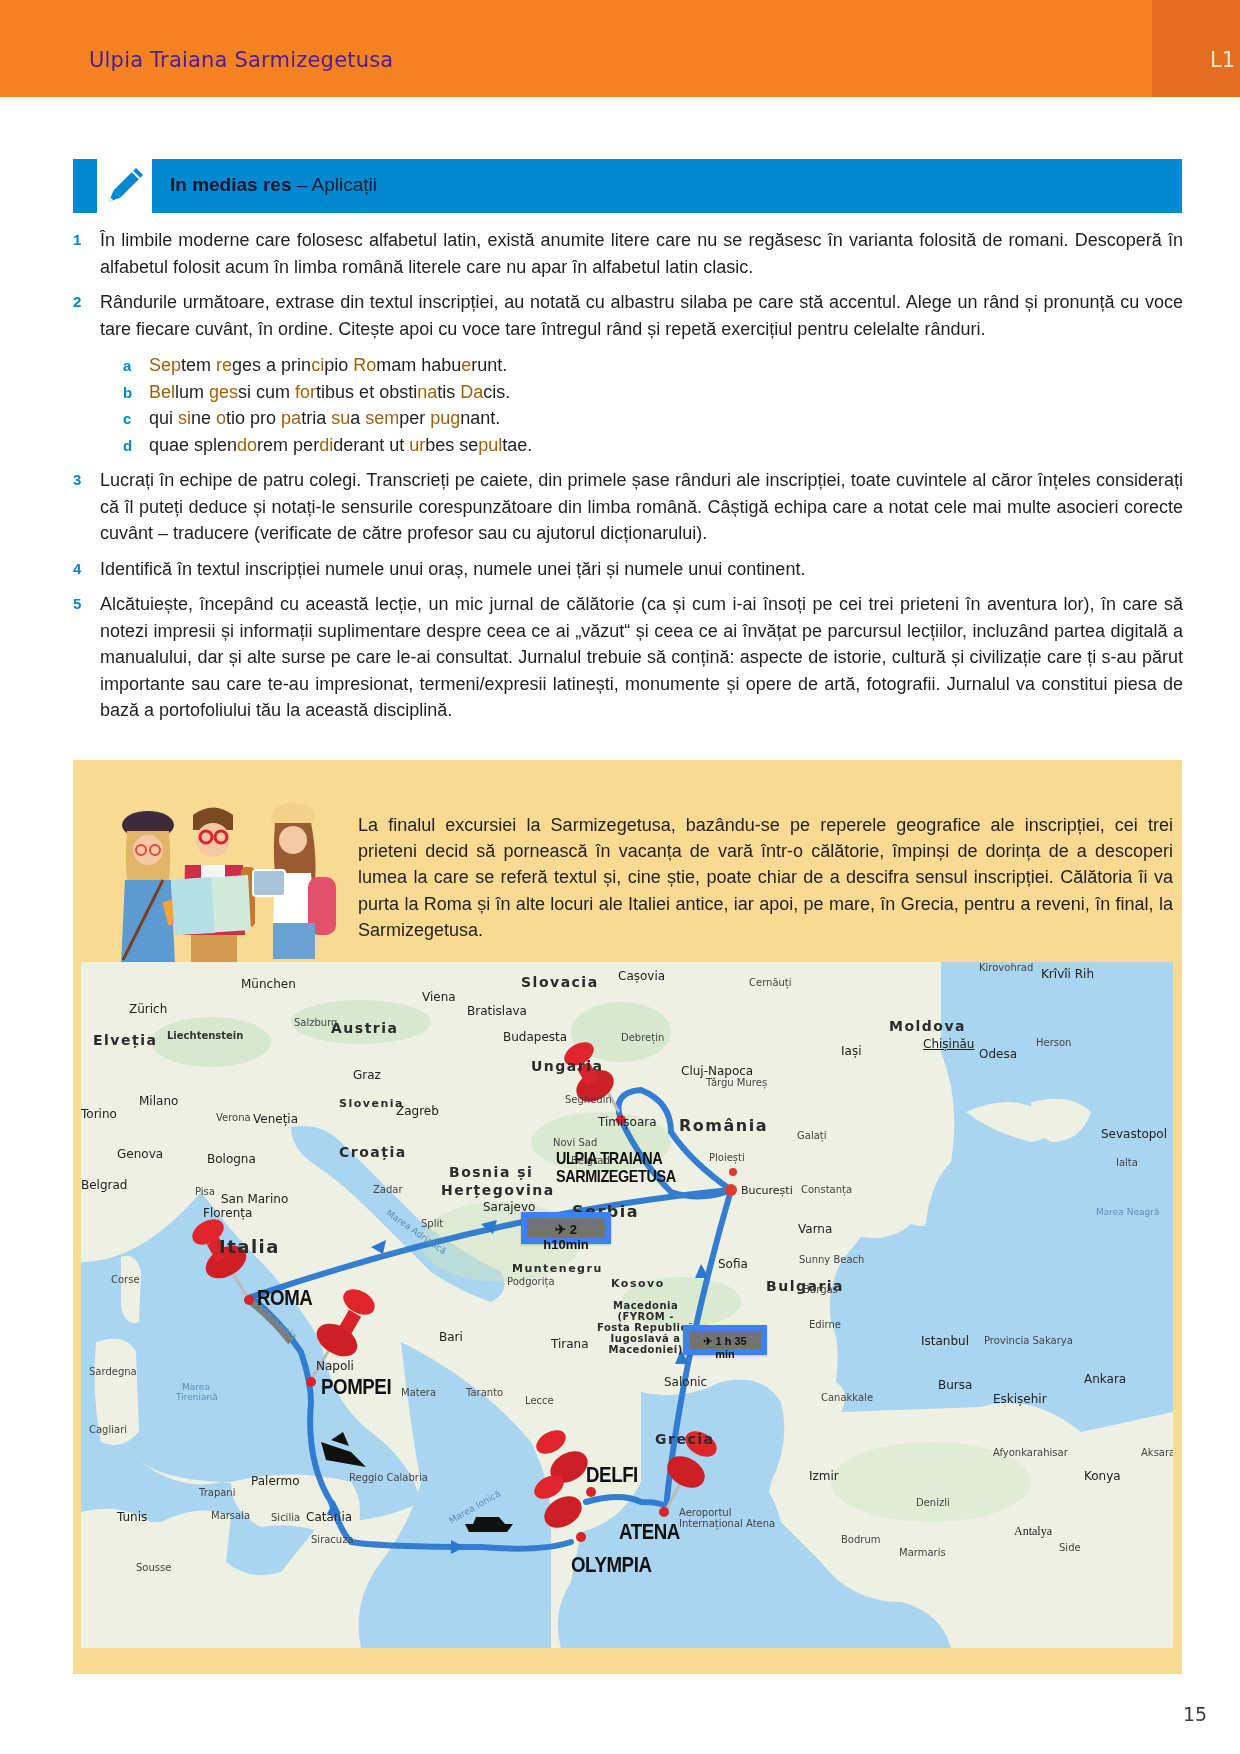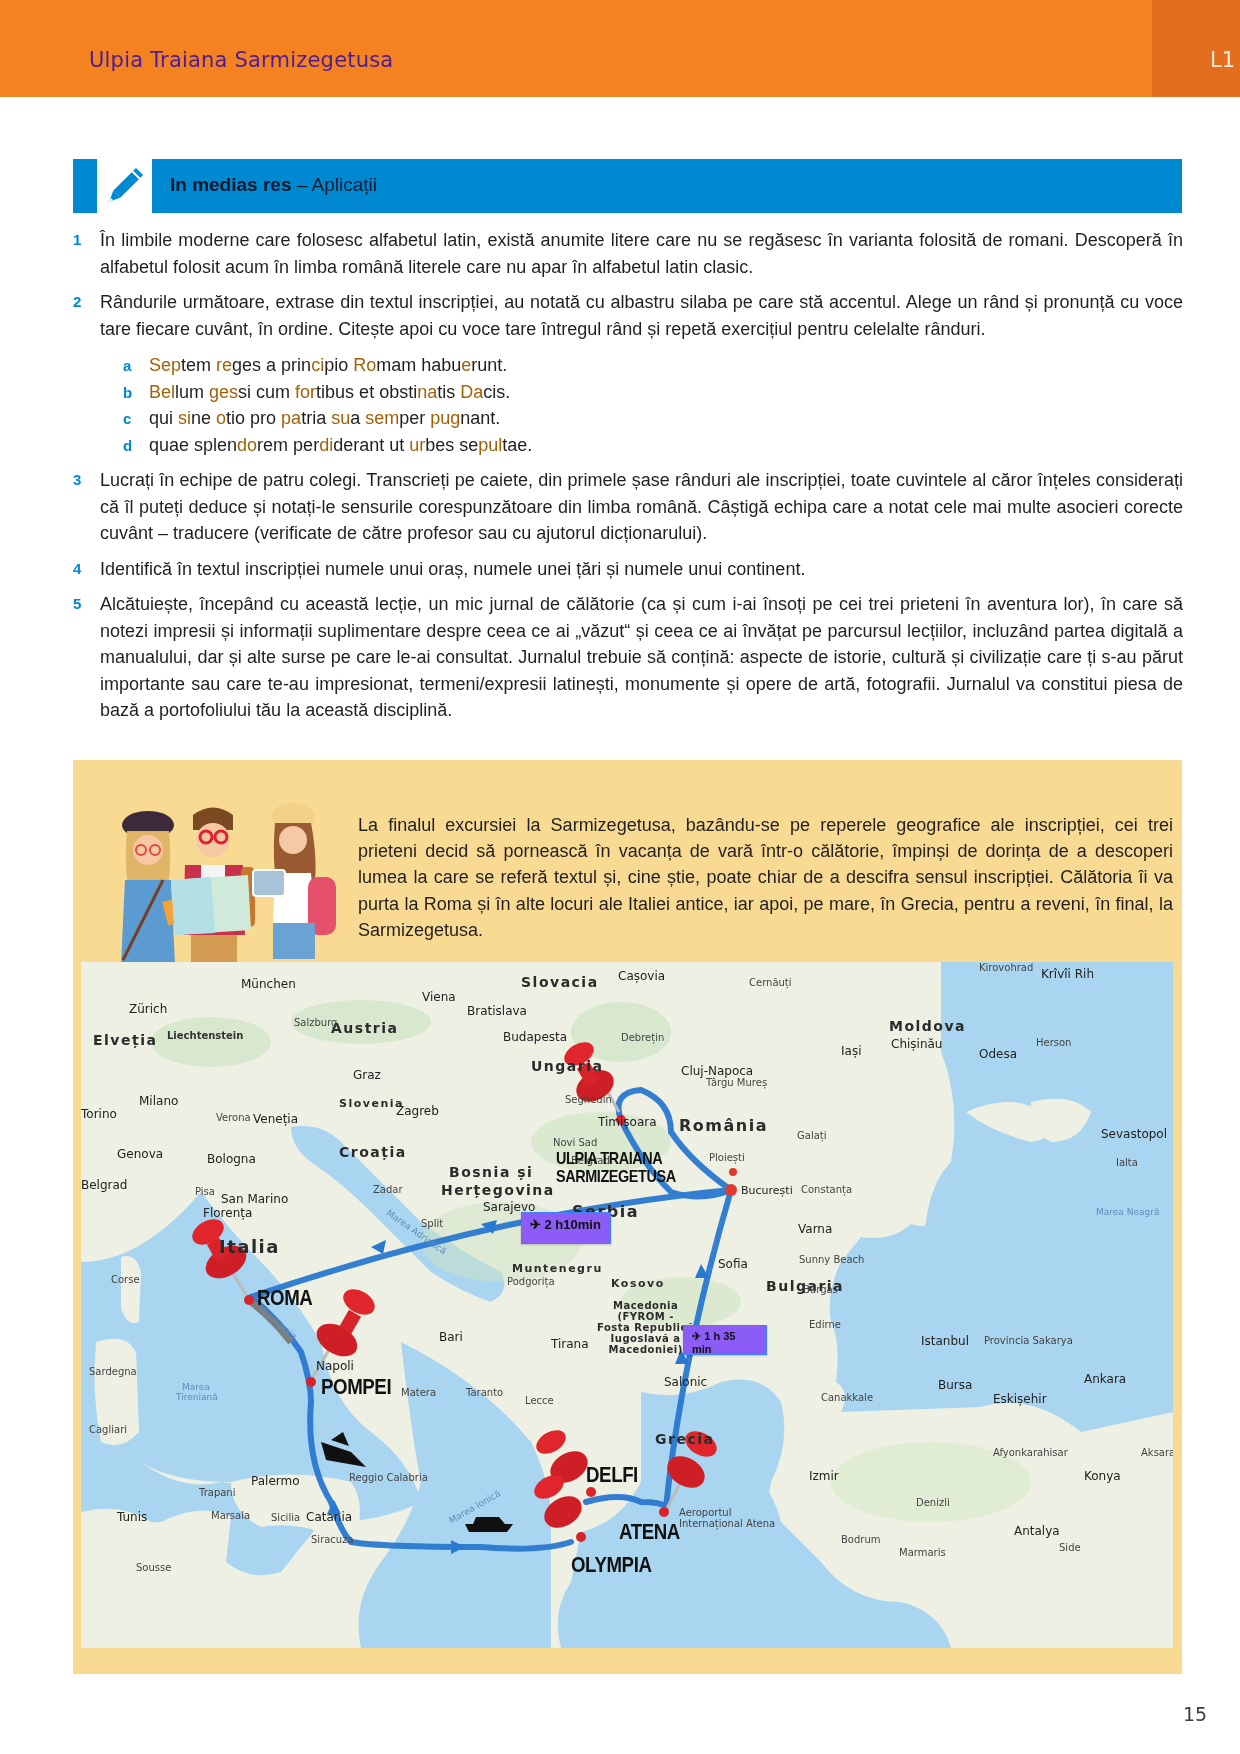--- a/index.html
+++ b/index.html
@@ -36,21 +36,21 @@
 
   .map { position: absolute; left: 8px; top: 202px; width: 1092px; height: 686px; background: #a9d5f1; overflow: hidden; }
   .map svg { position: absolute; left: 0; top: 0; }
   .lbl { position: absolute; font-family: "DejaVu Sans", sans-serif; color: #222; white-space: nowrap; }
   .lbl.city { font-size: 12px; }
   .lbl.small { font-size: 10px; color: #444; }
   .lbl.country { font-size: 14px; font-weight: bold; letter-spacing: 1.5px; color: #2b2b2b; }
   .lbl.sea { font-size: 9px; color: #5a8fb8; }
   .lbl.place { font-family: "Liberation Sans", sans-serif; font-size: 22px; font-weight: bold; color: #111; letter-spacing: -0.5px; transform: scaleX(0.85); transform-origin: left top; }
   .lbl.place.sm { font-size: 17px; line-height: 18px; }
-  .flight { position: absolute; background: #8b5cf6; border: 1px solid #3b82f6; font-family: "Liberation Sans", sans-serif; font-size: 13px; font-weight: bold; color: #111; padding: 4px 8px; box-shadow: 0 1px 2px rgba(0,0,0,0.2); }
+  .flight { position: absolute; background: #737373; border: 6px solid #3b82f6; font-family: "Liberation Sans", sans-serif; font-size: 13px; font-weight: bold; color: #111; padding: 4px 8px; box-shadow: 0 1px 2px rgba(0,0,0,0.2); text-align: center; }
 
   .pageno { position: absolute; left: 1183px; top: 1703px; font-size: 19px; color: #3d3d3d; font-family: "DejaVu Sans", sans-serif; }
 </style>
 </head>
 <body>
 
 <div class="topbar">
   <span class="title">Ulpia Traiana Sarmizegetusa</span>
   <div class="tab">
     <span>L1</span>
@@ -288,21 +288,21 @@
     <span class="lbl small" style="left:86px;top:68px;font-weight:bold;color:#333;">Liechtenstein</span>
     <span class="lbl small" style="left:213px;top:55px;">Salzburg</span>
     <span class="lbl city" style="left:341px;top:28px;">Viena</span>
     <span class="lbl city" style="left:386px;top:42px;">Bratislava</span>
     <span class="lbl city" style="left:422px;top:68px;">Budapesta</span>
     <span class="lbl city" style="left:272px;top:106px;">Graz</span>
     <span class="lbl small" style="left:540px;top:70px;">Debrețin</span>
     <span class="lbl city" style="left:537px;top:7px;">Cașovia</span>
     <span class="lbl small" style="left:668px;top:15px;">Cernăuți</span>
     <span class="lbl city" style="left:760px;top:82px;">Iași</span>
-    <span class="lbl city" style="left:810px;top:75px;">Chișinău</span>
+    <span class="lbl city" style="left:842px;top:75px;text-decoration:underline;">Chișinău</span>
     <span class="lbl city" style="left:898px;top:85px;">Odesa</span>
     <span class="lbl small" style="left:955px;top:75px;">Herson</span>
     <span class="lbl small" style="left:898px;top:0px;">Kirovohrad</span>
     <span class="lbl city" style="left:960px;top:5px;">Krîvîi Rih</span>
     <span class="lbl city" style="left:600px;top:102px;">Cluj-Napoca</span>
     <span class="lbl small" style="left:625px;top:115px;">Târgu Mureș</span>
     <span class="lbl small" style="left:484px;top:132px;">Seghedin</span>
     <span class="lbl city" style="left:517px;top:153px;">Timișoara</span>
     <span class="lbl small" style="left:472px;top:175px;">Novi Sad</span>
     <span class="lbl small" style="left:490px;top:193px;">Belgrad</span>
@@ -334,21 +334,21 @@
     <span class="lbl city" style="left:1003px;top:410px;">Ankara</span>
     <span class="lbl small" style="left:740px;top:430px;">Canakkale</span>
     <span class="lbl city" style="left:583px;top:413px;">Salonic</span>
     <span class="lbl city" style="left:728px;top:507px;">Izmir</span>
     <span class="lbl small" style="left:912px;top:485px;">Afyonkarahisar</span>
     <span class="lbl small" style="left:1060px;top:485px;">Aksaray</span>
     <span class="lbl city" style="left:1003px;top:507px;">Konya</span>
     <span class="lbl small" style="left:835px;top:535px;">Denizli</span>
     <span class="lbl small" style="left:760px;top:572px;">Bodrum</span>
     <span class="lbl small" style="left:818px;top:585px;">Marmaris</span>
-    <span class="lbl city" style="left:933px;top:562px;">Antalya</span>
+    <span class="lbl city" style="left:933px;top:562px;font-family:Liberation Serif, serif;">Antalya</span>
     <span class="lbl small" style="left:978px;top:580px;">Side</span>
     <span class="lbl city" style="left:358px;top:368px;">Bari</span>
     <span class="lbl city" style="left:235px;top:397px;">Napoli</span>
     <span class="lbl small" style="left:385px;top:425px;">Taranto</span>
     <span class="lbl small" style="left:444px;top:433px;">Lecce</span>
     <span class="lbl small" style="left:320px;top:425px;">Matera</span>
     <span class="lbl small" style="left:30px;top:312px;">Corse</span>
     <span class="lbl small" style="left:8px;top:404px;">Sardegna</span>
     <span class="lbl small" style="left:8px;top:462px;">Cagliari</span>
     <span class="lbl city" style="left:170px;top:512px;">Palermo</span>

